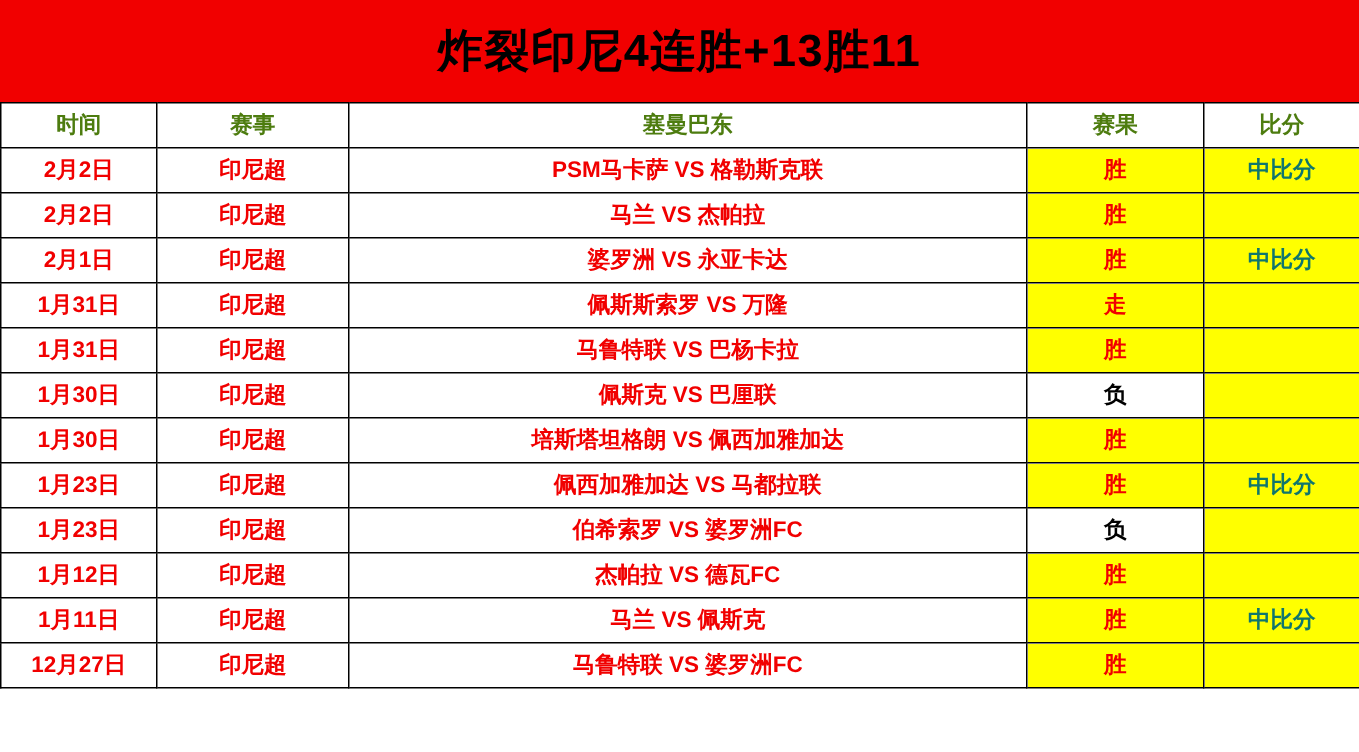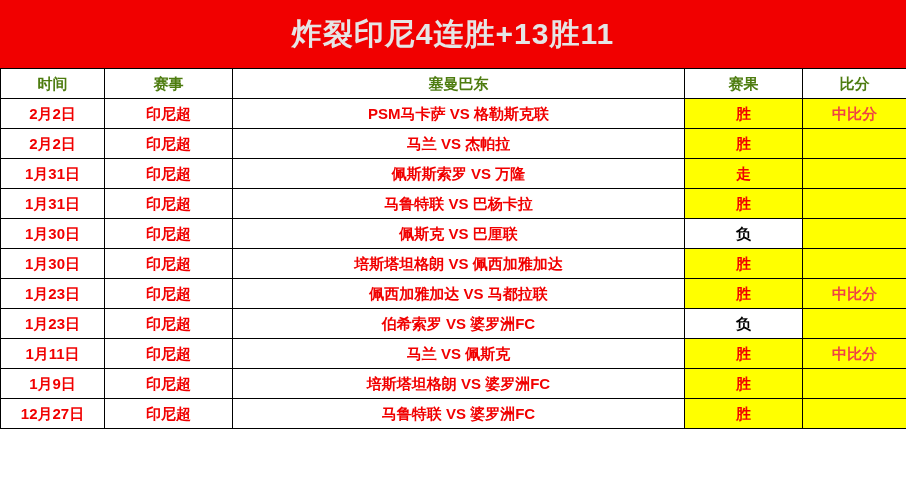--- a/index.html
+++ b/index.html
@@ -16,21 +16,21 @@
   .page {
     width: 906px;
     height: 501px;
     position: relative;
     background: #ffffff;
     box-sizing: border-box;
   }
   .banner {
     height: 68px;
     background: #f10000;
-    color: #e5e5e5;
+    color: #000000;
     display: flex;
     align-items: center;
     justify-content: center;
     font-size: 30px;
     font-weight: bold;
     letter-spacing: 1px;
   }
   table.fixtures {
     width: 906px;
     border-collapse: collapse;
@@ -67,21 +67,21 @@
   td.result {
     background: #ffff00;
     color: #f10000;
   }
   td.result.neg {
     background: #ffffff;
     color: #000000;
   }
   td.score {
     background: #ffff00;
-    color: #ef4444;
+    color: #0f766e;
   }
   td.score.empty {
     background: #ffff00;
   }
   td.match {
     font-size: 15px;
   }
 </style>
 </head>
 <body>
@@ -116,20 +116,27 @@
           <td class="score">中比分</td>
         </tr>
         <tr>
           <td class="time">2月2日</td>
           <td class="league">印尼超</td>
           <td class="match">马兰  VS  杰帕拉</td>
           <td class="result">胜</td>
           <td class="score empty"></td>
         </tr>
         <tr>
+          <td class="time">2月1日</td>
+          <td class="league">印尼超</td>
+          <td class="match">婆罗洲  VS  永亚卡达</td>
+          <td class="result">胜</td>
+          <td class="score">中比分</td>
+        </tr>
+        <tr>
           <td class="time">1月31日</td>
           <td class="league">印尼超</td>
           <td class="match">佩斯斯索罗  VS  万隆</td>
           <td class="result">走</td>
           <td class="score empty"></td>
         </tr>
         <tr>
           <td class="time">1月31日</td>
           <td class="league">印尼超</td>
           <td class="match">马鲁特联  VS  巴杨卡拉</td>
@@ -158,32 +165,32 @@
           <td class="score">中比分</td>
         </tr>
         <tr>
           <td class="time">1月23日</td>
           <td class="league">印尼超</td>
           <td class="match">伯希索罗  VS  婆罗洲FC</td>
           <td class="result neg">负</td>
           <td class="score empty"></td>
         </tr>
         <tr>
+          <td class="time">1月12日</td>
+          <td class="league">印尼超</td>
+          <td class="match">杰帕拉  VS  德瓦FC</td>
+          <td class="result">胜</td>
+          <td class="score empty"></td>
+        </tr>
+        <tr>
           <td class="time">1月11日</td>
           <td class="league">印尼超</td>
           <td class="match">马兰  VS  佩斯克</td>
           <td class="result">胜</td>
           <td class="score">中比分</td>
-        </tr>
-        <tr>
-          <td class="time">1月9日</td>
-          <td class="league">印尼超</td>
-          <td class="match">培斯塔坦格朗  VS  婆罗洲FC</td>
-          <td class="result">胜</td>
-          <td class="score empty"></td>
         </tr>
         <tr>
           <td class="time">12月27日</td>
           <td class="league">印尼超</td>
           <td class="match">马鲁特联  VS  婆罗洲FC</td>
           <td class="result">胜</td>
           <td class="score empty"></td>
         </tr>
       </tbody>
   </table>

